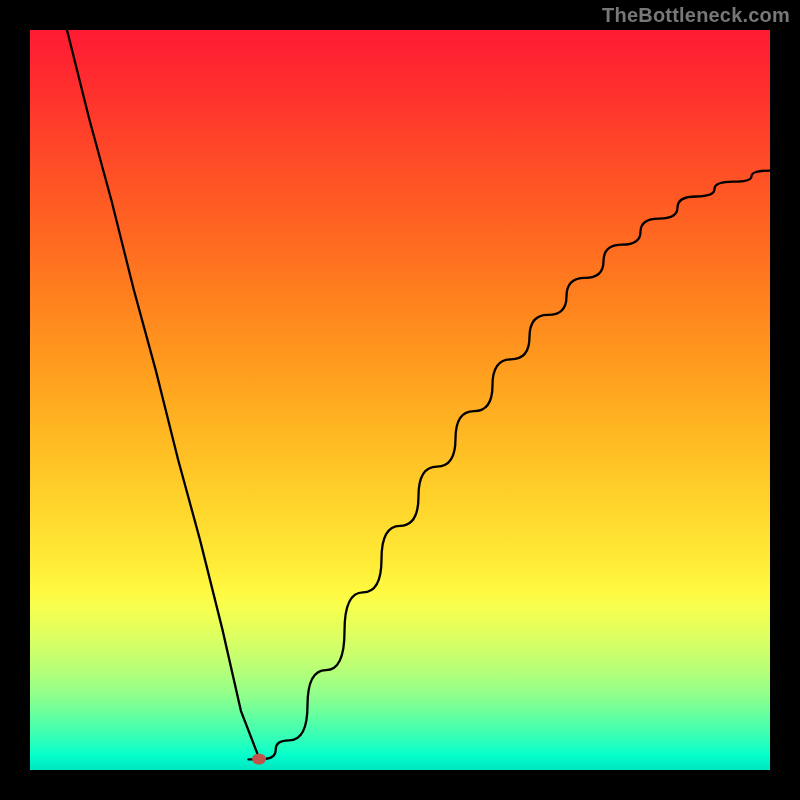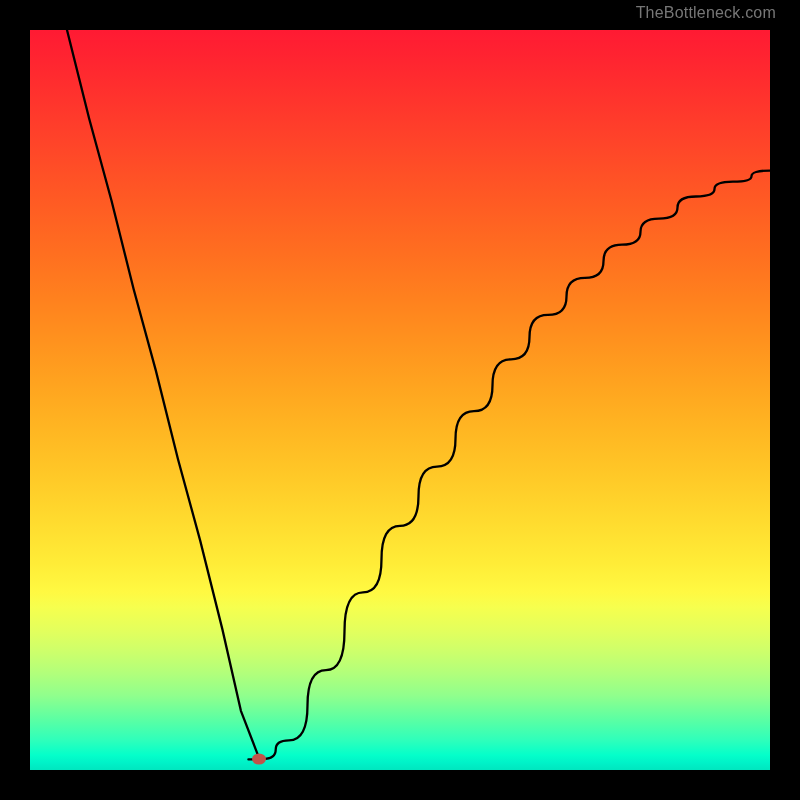--- a/index.html
+++ b/index.html
@@ -47,24 +47,24 @@
       #5effa2 93%,
       #2effbb 96%,
       #04ffca 98%,
       #00f2c8 99%,
       #00e6bf 100%
     );
   }
   .watermark {
     position: absolute;
     top: 4px;
-    right: 24px;
+    right: 10px;
     color: #777;
-    font-size: 16px;
-    font-weight: 400;
+    font-size: 20px;
+    font-weight: 700;
     letter-spacing: 0.2px;
     user-select: none;
   }
   svg.curve {
     position: absolute;
     left: 0;
     top: 0;
     width: 740px;
     height: 740px;
   }

